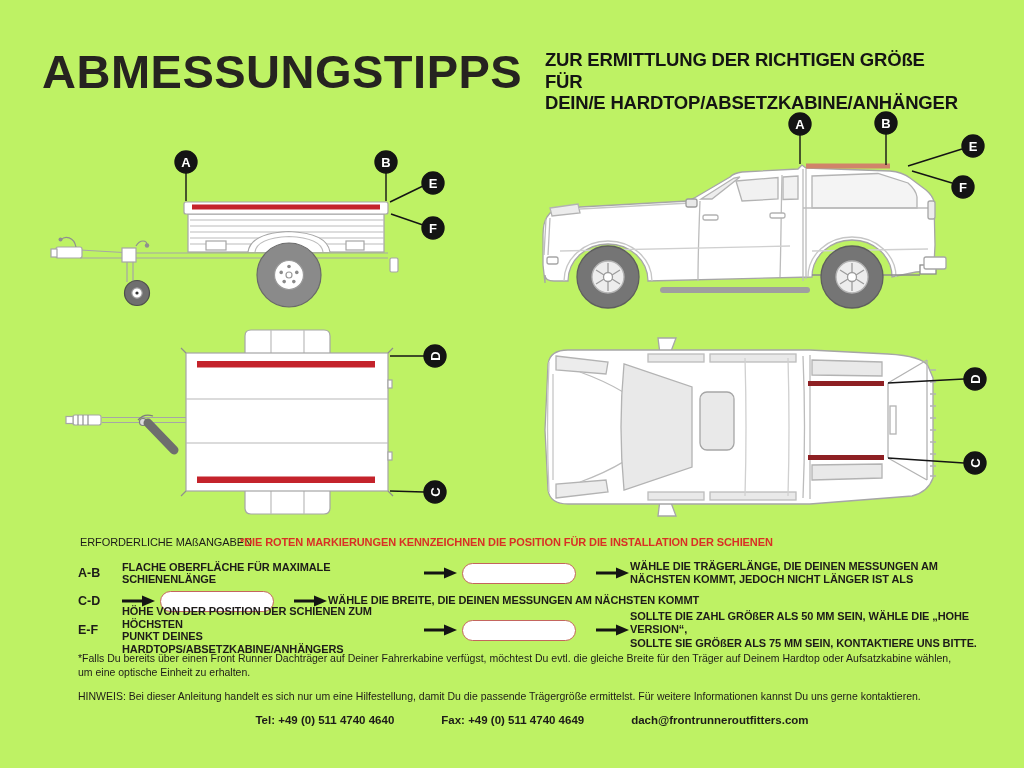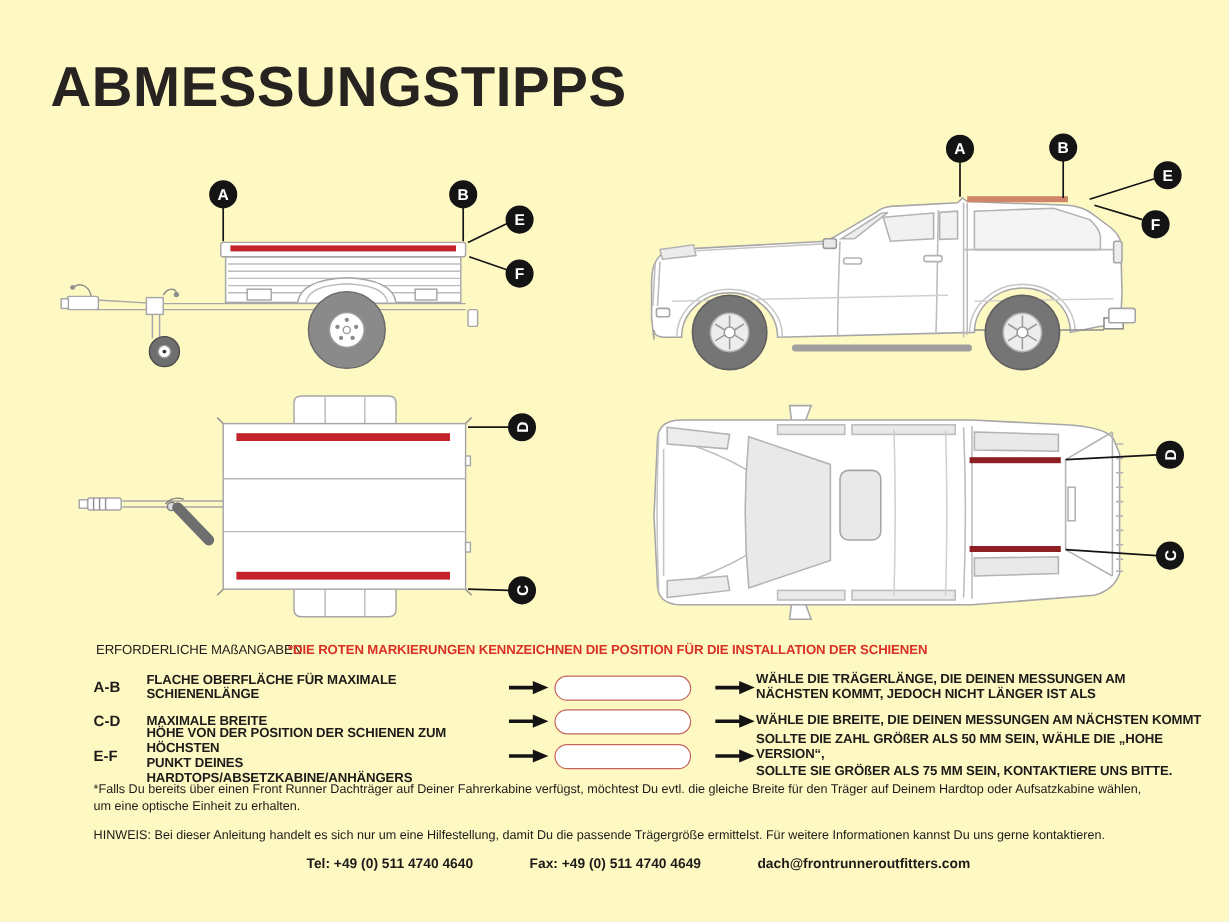--- a/index.html
+++ b/index.html
@@ -1,17 +1,17 @@
 <!DOCTYPE html>
 <html><head>
 <meta charset="utf-8">
 <style>
   html,body{margin:0;padding:0;background:#e9e9e9;}
   .page{
-    position:relative;width:1024px;height:768px;background:#fef9c3;
+    position:relative;width:1024px;height:768px;background:#bef264;
     font-family:"Liberation Sans",sans-serif;color:#1d1b19;overflow:hidden;margin:0 auto;
   }
   .abs{position:absolute;}
   .prewrap{white-space:pre-line;}
   
   .title{left:42px;top:44px;font-size:47px;font-weight:bold;letter-spacing:.5px;color:#262320;}
   .subtitle{left:545px;top:49px;font-size:18.5px;font-weight:bold;line-height:21.5px;letter-spacing:-.2px;color:#141414;width:420px;}
   
   .sec-title{left:80px;top:536px;font-size:11px;font-weight:normal;letter-spacing:-.1px;}
   .red-note{left:240px;top:536px;font-size:11px;font-weight:bold;color:#d93025;letter-spacing:-.1px;}
@@ -34,20 +34,22 @@
   .footer{left:0;top:714px;width:1024px;display:flex;justify-content:center;gap:47px;
           font-size:11.5px;font-weight:bold;padding-left:40px;box-sizing:border-box;}
   svg text.mletter{font-family:"Liberation Sans",sans-serif;font-weight:bold;font-size:13px;fill:#ffffff;}
 </style>
 </head>
 <body>
 
 <div class="page">
 
   <div class="abs title">ABMESSUNGSTIPPS</div>
+  <div class="abs subtitle prewrap">ZUR ERMITTLUNG DER RICHTIGEN GRÖßE FÜR
+DEIN/E HARDTOP/ABSETZKABINE/ANHÄNGER</div>
 
   <svg class="abs" style="left:40px;top:110px" width="420" height="210" viewBox="0 0 420 210">
     <g stroke="#a6a6a6" fill="none" stroke-width="1.2">
 
       <path d="M92,143 H348 M92,148 H348 M92,143 L40,140 M92,148 L40,148"></path>
       <rect x="16" y="137" width="26" height="11" rx="2" fill="#fff"></rect>
       <rect x="11" y="139" width="6" height="8" fill="#fff"></rect>
       <path d="M36,137 C34,127 25,125 21,130" stroke="#8f8f8f"></path>
       <circle cx="20.5" cy="129.5" r="2" fill="#8f8f8f" stroke="none"></circle>
 
@@ -269,21 +271,20 @@
     <svg class="arrow a2" width="34" height="12" viewBox="0 0 34 12">
       <path d="M0,6 H22" stroke="#141414" stroke-width="3"></path>
         <path d="M20,0.5 L33,6 L20,11.5 Z" fill="#141414"></path>
     </svg>
     <div class="advice prewrap">WÄHLE DIE TRÄGERLÄNGE, DIE DEINEN MESSUNGEN AM
 NÄCHSTEN KOMMT, JEDOCH NICHT LÄNGER IST ALS</div>
   </div>
 
   <div class="abs mrow row2">
     <div class="range">C-D</div>
-    <div class="desc prewrap">MAXIMALE BREITE</div>
     <svg class="arrow" width="34" height="12" viewBox="0 0 34 12">
       <path d="M0,6 H22" stroke="#141414" stroke-width="3"></path>
         <path d="M20,0.5 L33,6 L20,11.5 Z" fill="#141414"></path>
     </svg>
     <input class="pill" type="text" value="" style="">
     <svg class="arrow a2" width="34" height="12" viewBox="0 0 34 12">
       <path d="M0,6 H22" stroke="#141414" stroke-width="3"></path>
         <path d="M20,0.5 L33,6 L20,11.5 Z" fill="#141414"></path>
     </svg>
     <div class="advice prewrap">WÄHLE DIE BREITE, DIE DEINEN MESSUNGEN AM NÄCHSTEN KOMMT</div>

